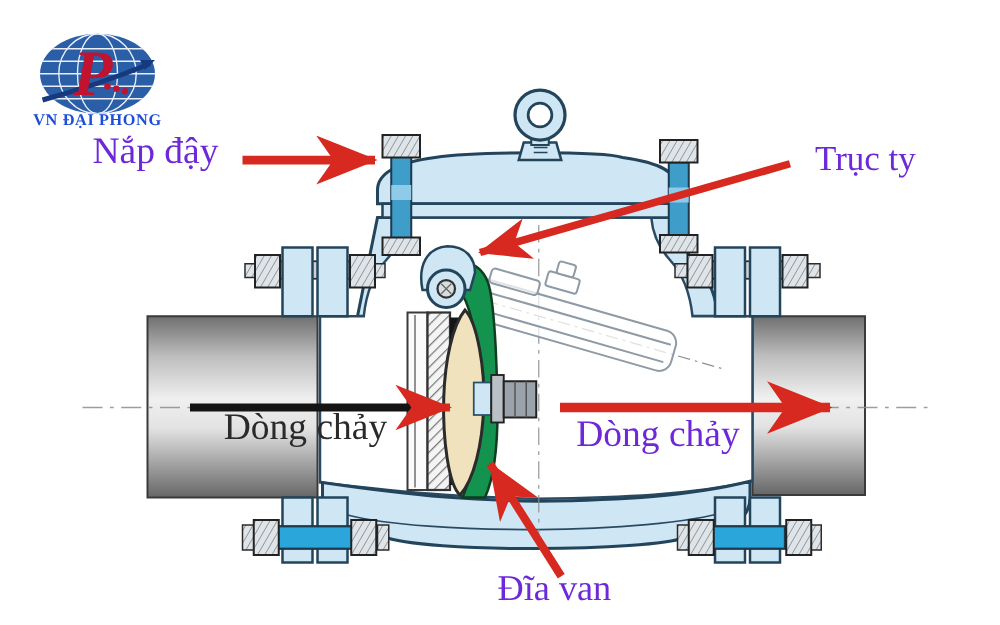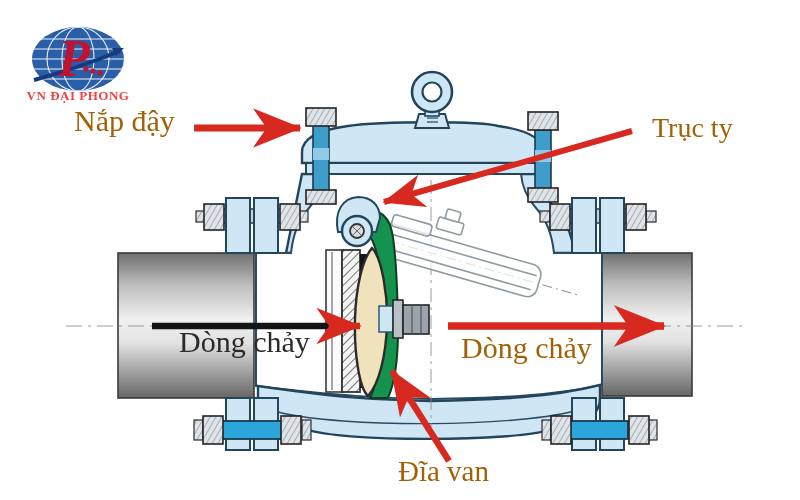--- a/index.html
+++ b/index.html
@@ -1,28 +1,28 @@
 <!DOCTYPE html>
 <html><head>
 <meta charset="utf-8">
 <style>
   html,body{margin:0;padding:0;background:#fff;}
   .canvas{position:relative;width:800px;height:500px;background:#ffffff;overflow:hidden;
           font-family:"Liberation Serif","DejaVu Serif",serif;}
   svg{display:block;}
   #diagram{position:absolute;left:0;top:0;}
-  .lbl{position:absolute;color:#a16207;white-space:nowrap;line-height:1;}
+  .lbl{position:absolute;color:#6d28d9;white-space:nowrap;line-height:1;}
   #lbl-cover{left:74px;top:106px;font-size:30px;}
   #lbl-stem{left:652px;top:114px;font-size:28px;}
   #lbl-flow-left{left:179px;top:327px;font-size:30px;color:#2a2a2a;}
   #lbl-flow-right{left:461px;top:333px;font-size:30px;}
   #lbl-disc{left:398px;top:457px;font-size:29px;}
   #logo{position:absolute;left:26px;top:24px;width:104px;}
   #logo-text{position:absolute;left:24px;top:88px;width:108px;text-align:center;
-             font-weight:bold;font-size:13px;letter-spacing:.5px;color:#ef4444;}
+             font-weight:bold;font-size:13px;letter-spacing:.5px;color:#1d4ed8;}
 </style>
 </head>
 <body>
 
 <div class="canvas">
 
   <svg id="diagram" width="800" height="500" viewBox="0 0 800 500">
     <defs>
       <linearGradient id="pipeGrad" x1="0" y1="0" x2="0" y2="1">
         <stop offset="0" stop-color="#6f6f6f"></stop>

